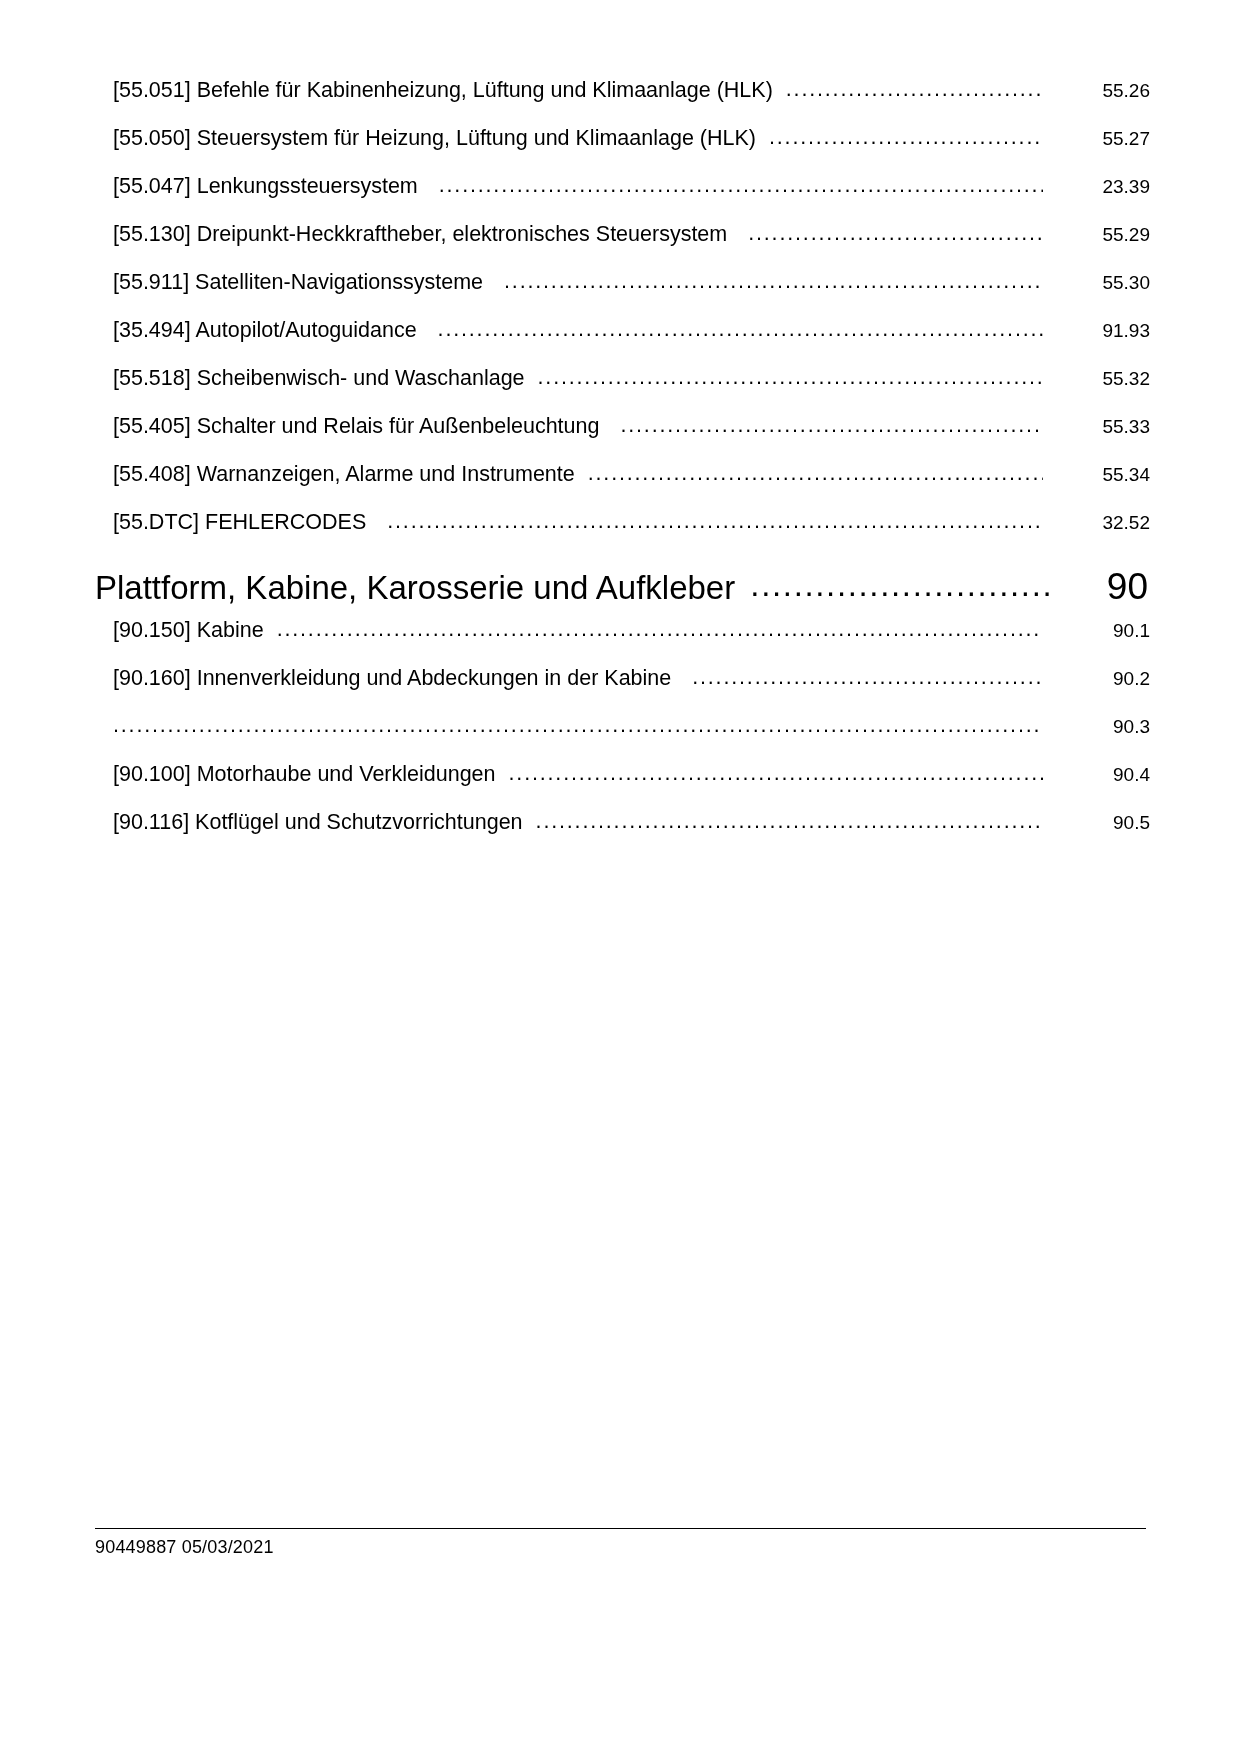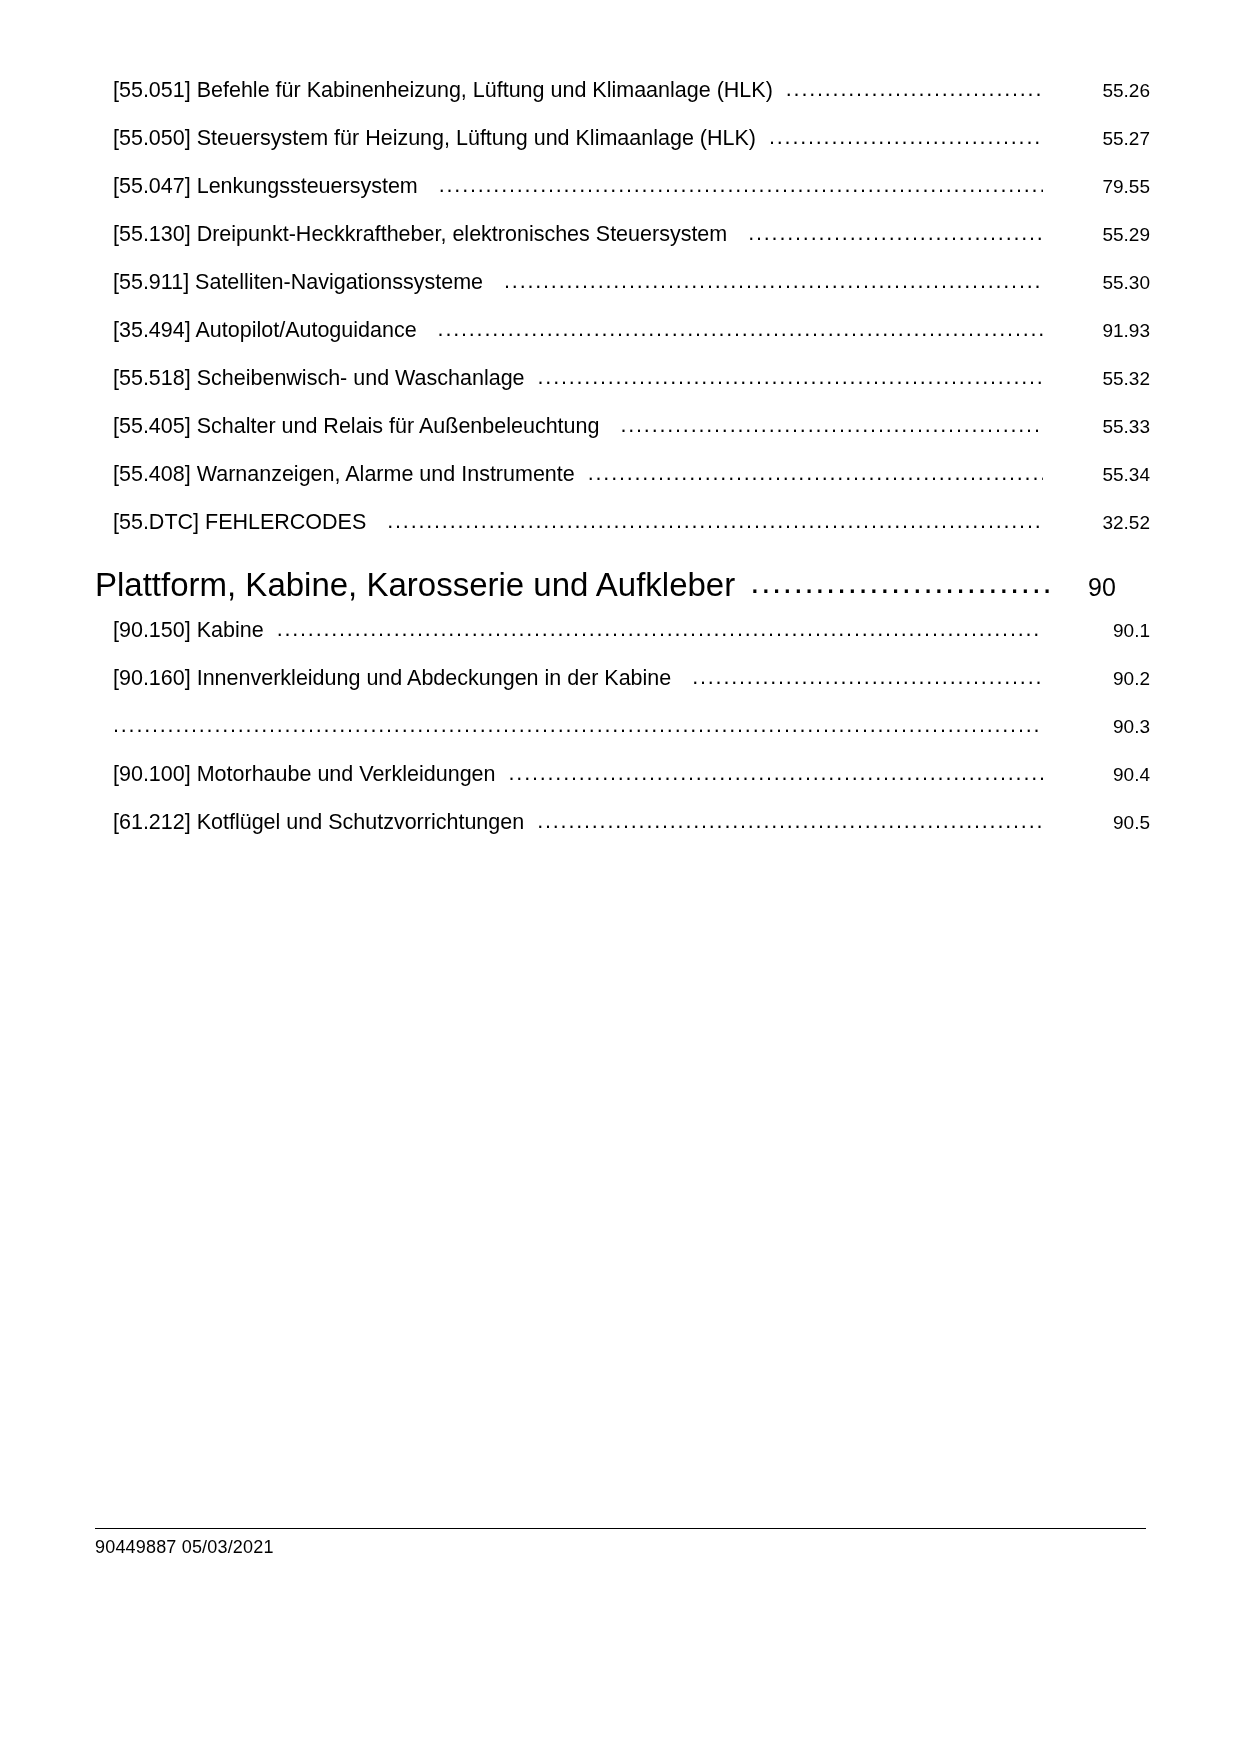--- a/index.html
+++ b/index.html
@@ -94,23 +94,22 @@
     white-space: pre;
   }
   .section .toc-leader {
     font-size: 33px;
     position: relative;
     top: -3px;
     letter-spacing: 0.05em;
   }
   .section .toc-page {
     width: 92px;
-    font-size: 25px;
+    font-size: 37px;
     padding-right: 2px;
-    text-align: center;
   }
 
   
   .footer {
     position: absolute;
     left: 95px;
     right: 95px;
     bottom: 195px;
   }
   .footer-rule {
@@ -142,21 +141,21 @@
 
       <div class="toc-row entry tight">
         <span class="toc-label">[55.050] Steuersystem für Heizung, Lüftung und Klimaanlage (HLK)</span>
         <span class="toc-leader"></span>
         <span class="toc-page">55.27</span>
       </div>
 
       <div class="toc-row entry">
         <span class="toc-label">[55.047] Lenkungssteuersystem </span>
         <span class="toc-leader"></span>
-        <span class="toc-page">79.55</span>
+        <span class="toc-page">23.39</span>
       </div>
 
       <div class="toc-row entry">
         <span class="toc-label">[55.130] Dreipunkt-Heckkraftheber, elektronisches Steuersystem </span>
         <span class="toc-leader"></span>
         <span class="toc-page">55.29</span>
       </div>
 
       <div class="toc-row entry">
         <span class="toc-label">[55.911] Satelliten-Navigationssysteme </span>
@@ -221,21 +220,21 @@
         <span class="toc-page">90.3</span>
       </div>
 
       <div class="toc-row entry tight">
         <span class="toc-label">[90.100] Motorhaube und Verkleidungen</span>
         <span class="toc-leader"></span>
         <span class="toc-page">90.4</span>
       </div>
 
       <div class="toc-row entry tight">
-        <span class="toc-label">[61.212] Kotflügel und Schutzvorrichtungen</span>
+        <span class="toc-label">[90.116] Kotflügel und Schutzvorrichtungen</span>
         <span class="toc-leader"></span>
         <span class="toc-page">90.5</span>
       </div>
 
     </div>
 
   </div>
 
   <div class="footer">
     <hr class="footer-rule">

